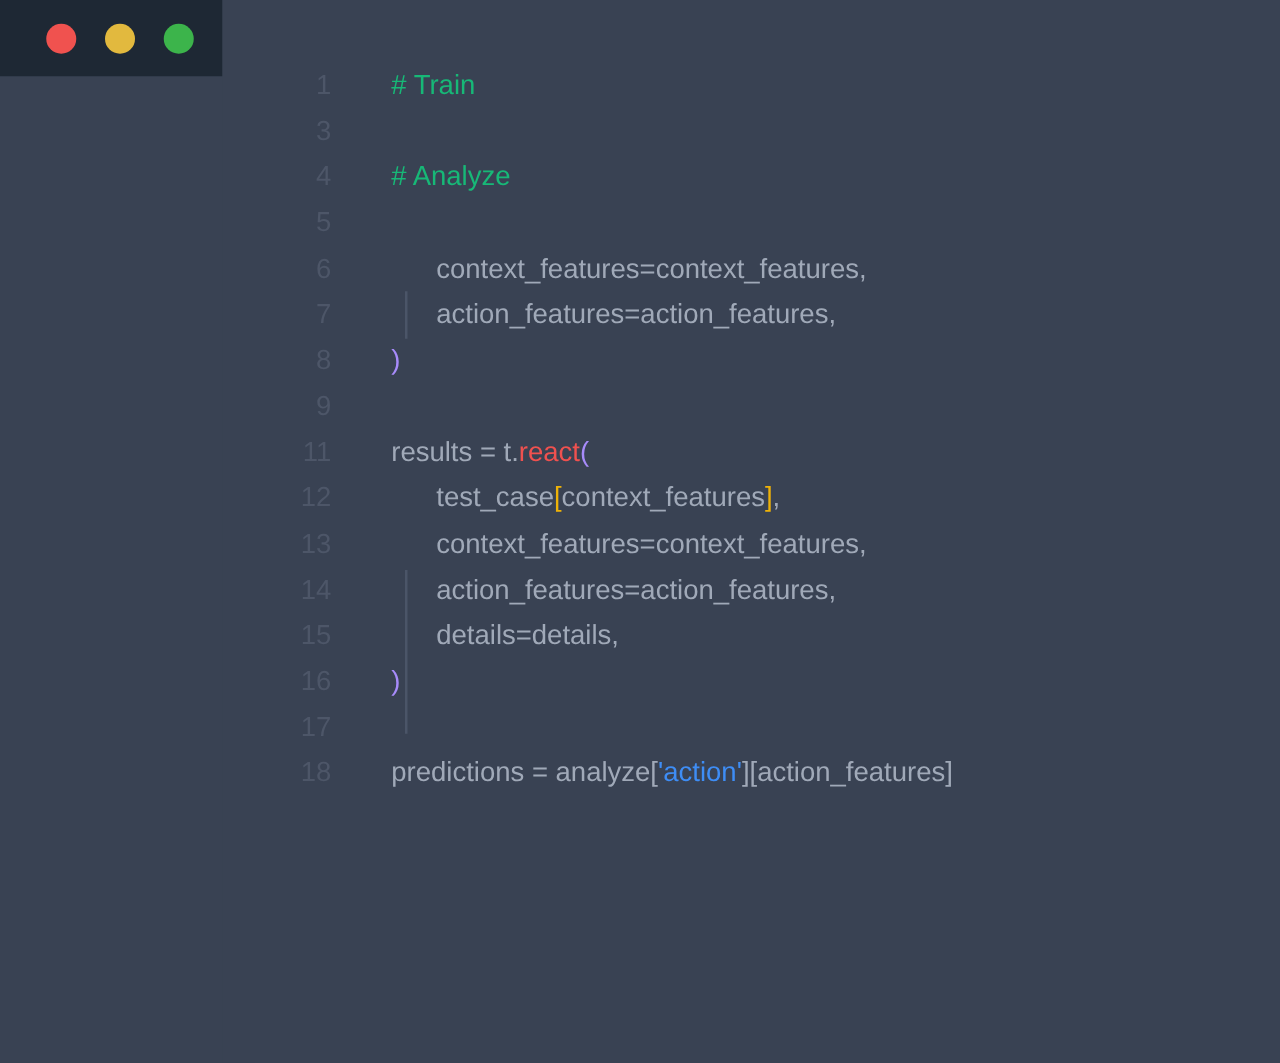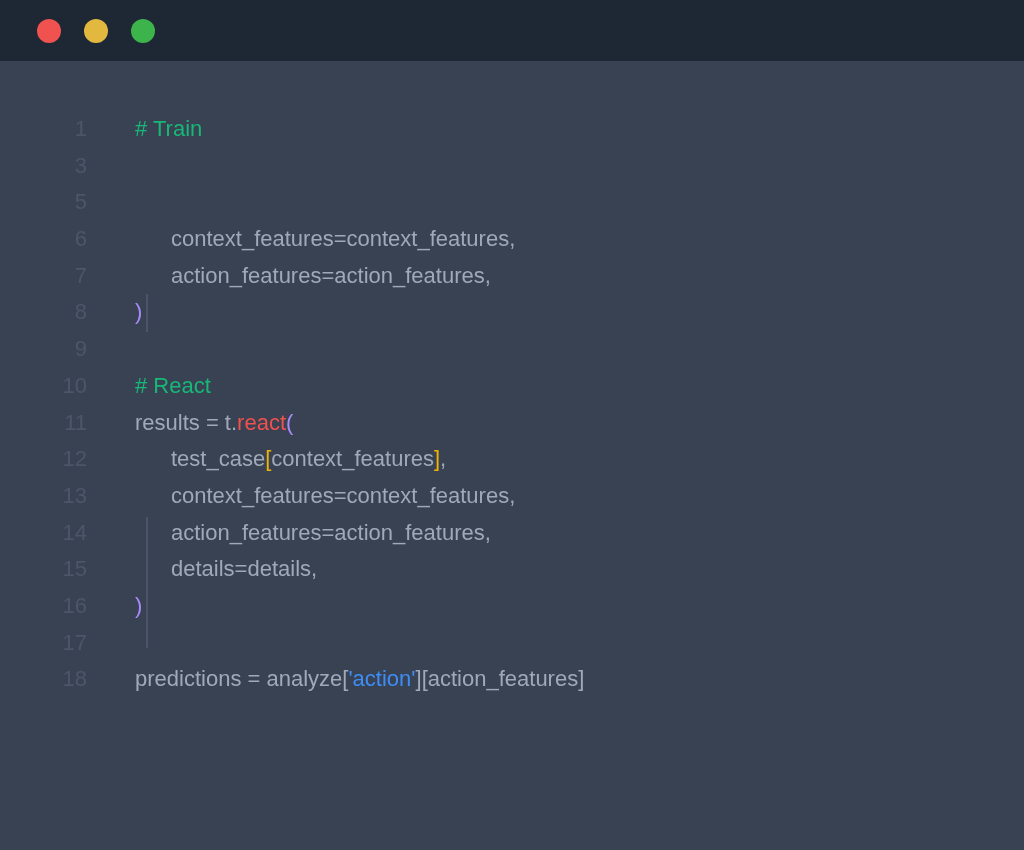--- a/index.html
+++ b/index.html
@@ -13,21 +13,21 @@
     --string: #3e8df5;
     --line-number: #4d5668;
     --indent-guide: #4b5568;
   }
   * { margin: 0; padding: 0; box-sizing: border-box; }
   html, body { width: 1024px; height: 850px; overflow: hidden; }
   body {
     font-family: "Liberation Sans", "DejaVu Sans", sans-serif;
     background: var(--editor-bg);
   }
-  .window { width: 1024px; height: 850px; display: flex; flex-direction: column; justify-content: flex-end; }
+  .window { width: 1024px; height: 850px; display: flex; flex-direction: row; justify-content: flex-end; }
   .titlebar {
     height: 61px;
     flex: 0 0 61px;
     background: var(--titlebar-bg);
     display: flex;
     align-items: center;
     padding-left: 37px;
   }
   .traffic-light {
     width: 24px; height: 24px;
@@ -98,41 +98,41 @@
     <div class="code-lines">
         <div class="code-line">
     <div class="gutter">1</div>
     <div class="line-content"><span class="tok-comment"># Train</span></div>
   </div>
         <div class="code-line">
     <div class="gutter">3</div>
     <div class="line-content"></div>
   </div>
         <div class="code-line">
+    <div class="gutter">4</div>
+    <div class="line-content"><span class="tok-comment"># Analyze</span></div>
+  </div>
+        <div class="code-line">
     <div class="gutter">5</div>
   </div>
         <div class="code-line">
     <div class="gutter">6</div>
     <div class="line-content"><span class="indent"></span><span class="tok-plain">context_features=context_features,</span></div>
   </div>
         <div class="code-line">
     <div class="gutter">7</div>
     <div class="line-content"><span class="indent"></span><span class="tok-plain">action_features=action_features,</span></div>
   </div>
         <div class="code-line">
     <div class="gutter">8</div>
     <div class="line-content"><span class="tok-paren">)</span></div>
   </div>
         <div class="code-line">
     <div class="gutter">9</div>
     <div class="line-content"></div>
-  </div>
-        <div class="code-line">
-    <div class="gutter">10</div>
-    <div class="line-content"><span class="tok-comment"># React</span></div>
   </div>
         <div class="code-line">
     <div class="gutter">11</div>
     <div class="line-content"><span class="tok-plain">results = t.</span><span class="tok-function">react</span><span class="tok-paren">(</span></div>
   </div>
         <div class="code-line">
     <div class="gutter">12</div>
     <div class="line-content"><span class="indent"></span><span class="tok-plain">test_case</span><span class="tok-bracket">[</span><span class="tok-plain">context_features</span><span class="tok-bracket">]</span><span class="tok-plain">,</span></div>
   </div>
         <div class="code-line">

